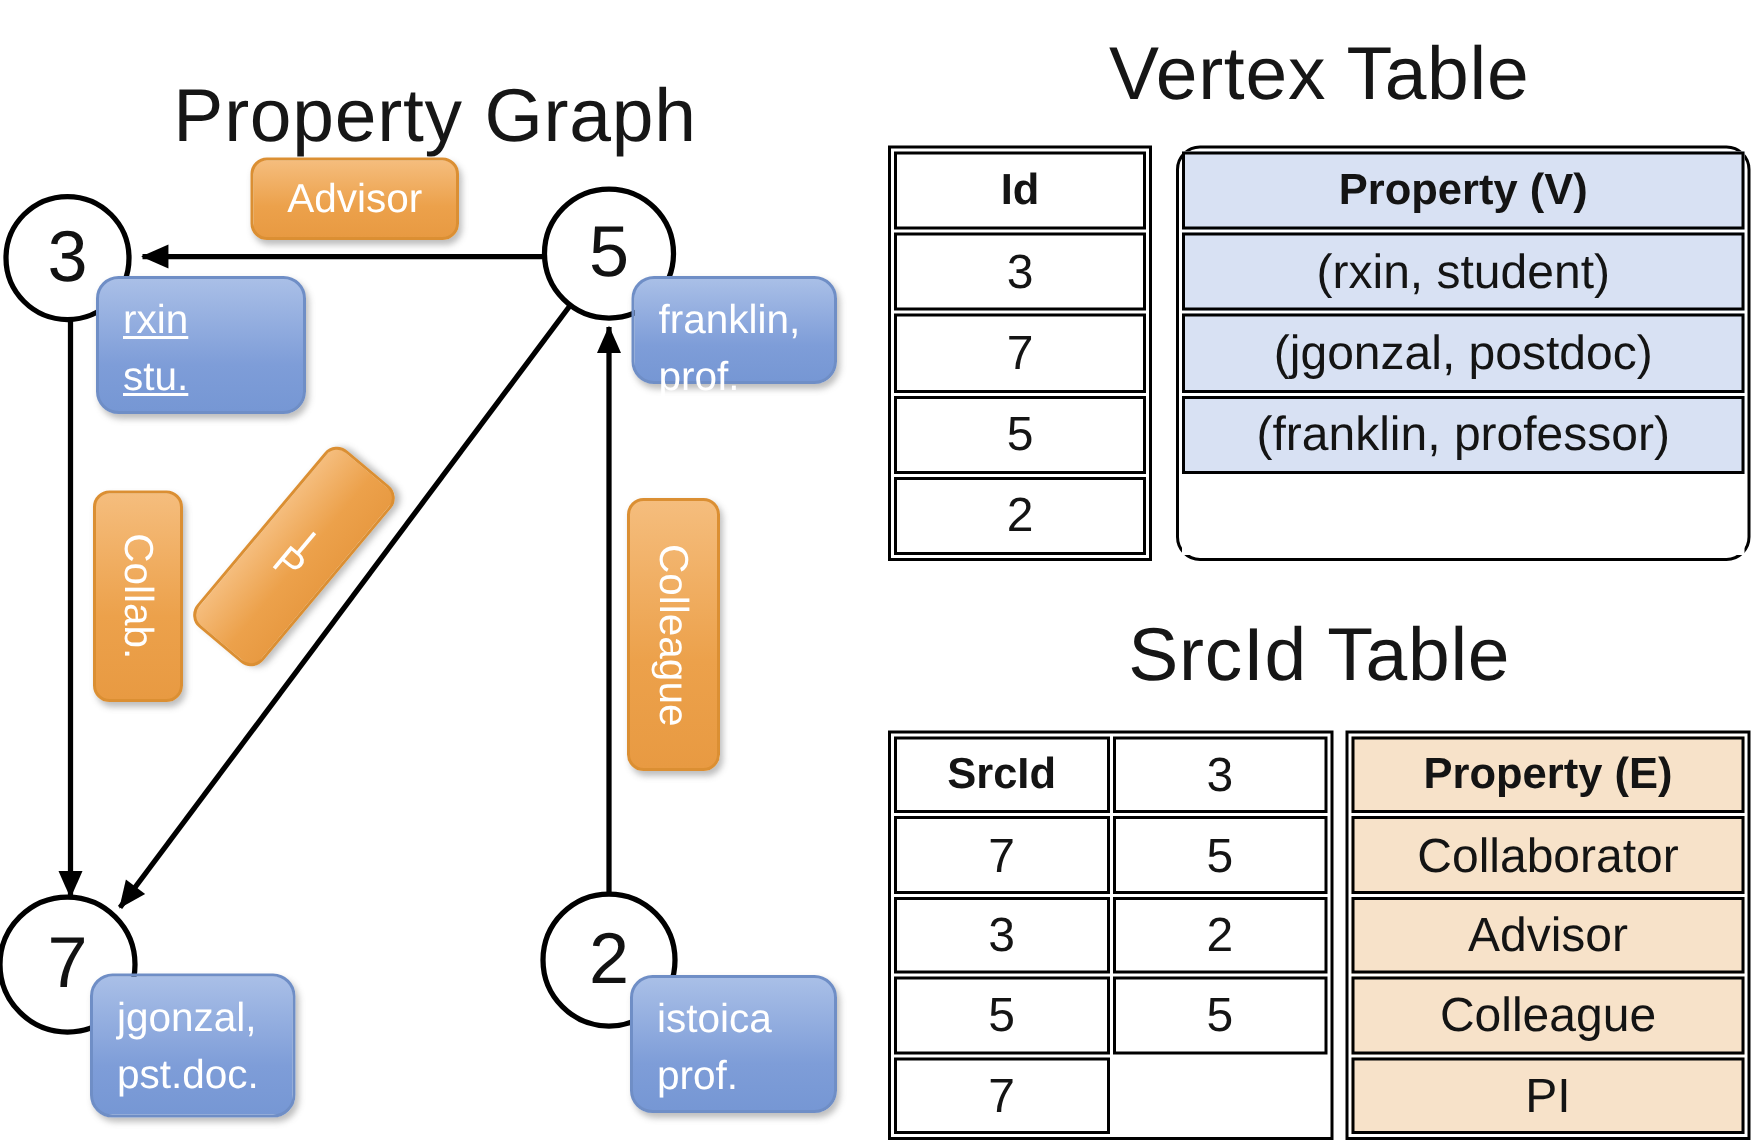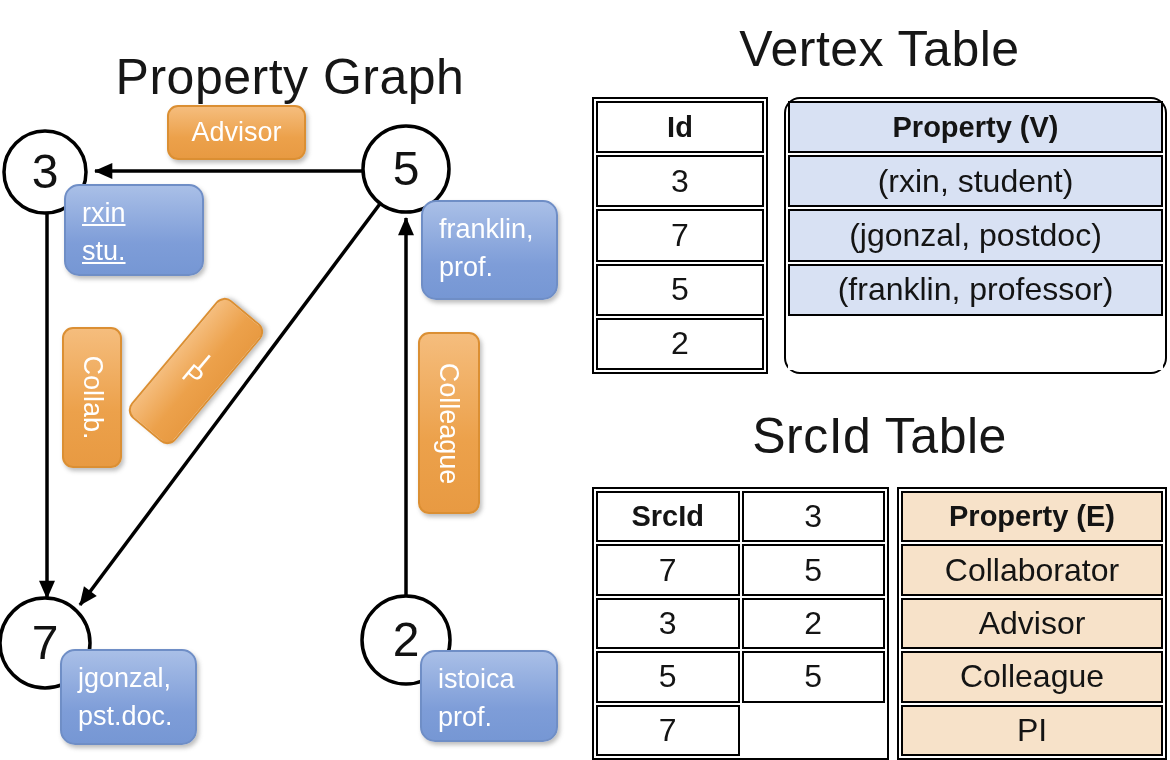--- a/index.html
+++ b/index.html
@@ -100,21 +100,21 @@
   </div>
 
   <div class="elabel" style="left:418px;top:332px;width:58px;height:178px;">
     <span class="vspan">Colleague</span>
   </div>
 
   <div class="vbox" style="left:64px;top:184px;width:140px;height:92px;text-decoration:underline;">
     <div>rxin</div>
     <div>stu.</div>
   </div>
-  <div class="vbox" style="left:421px;top:200px;width:137px;height:100px;">
+  <div class="vbox" style="left:421px;top:184px;width:137px;height:72px;">
     <div>franklin,</div>
     <div>prof.</div>
   </div>
   <div class="vbox" style="left:60px;top:649px;width:137px;height:96px;">
     <div>jgonzal,</div>
     <div>pst.doc.</div>
   </div>
   <div class="vbox" style="left:420px;top:650px;width:138px;height:92px;">
     <div>istoica</div>
     <div>prof.</div>

